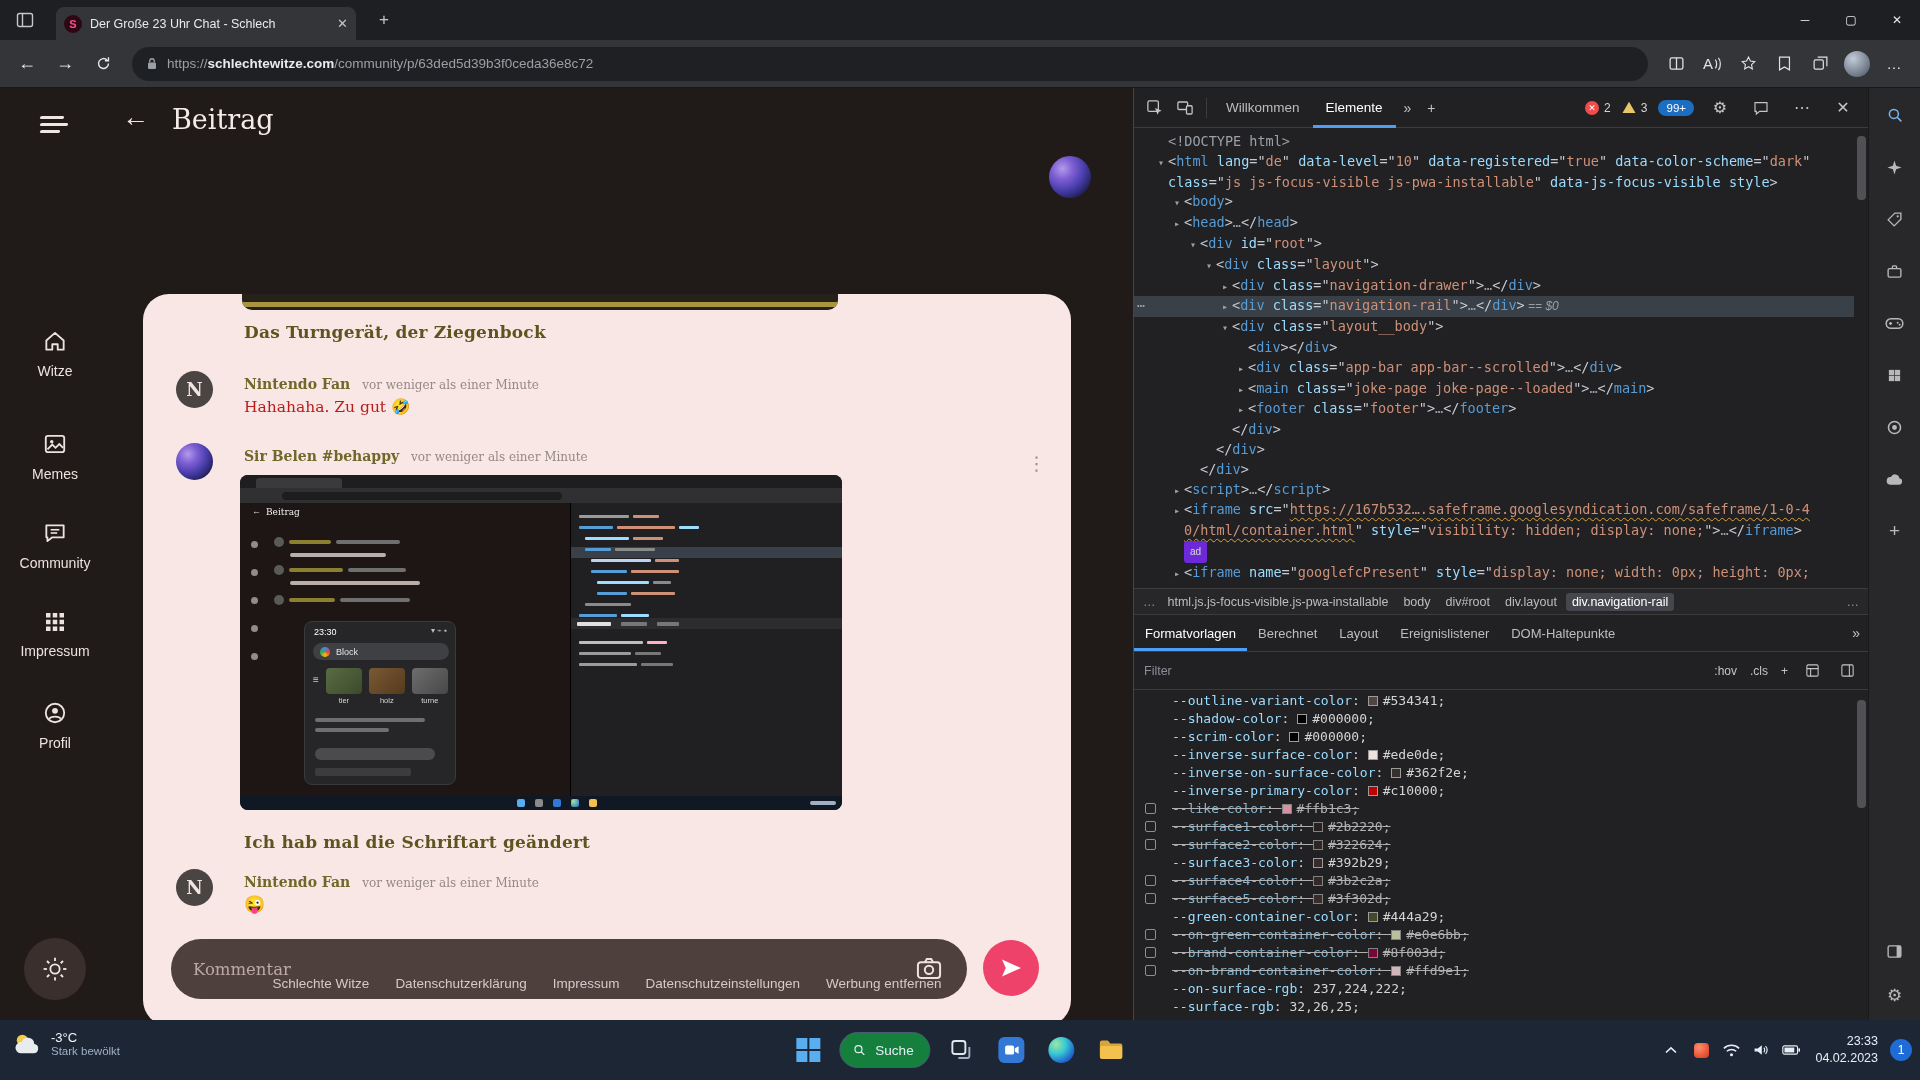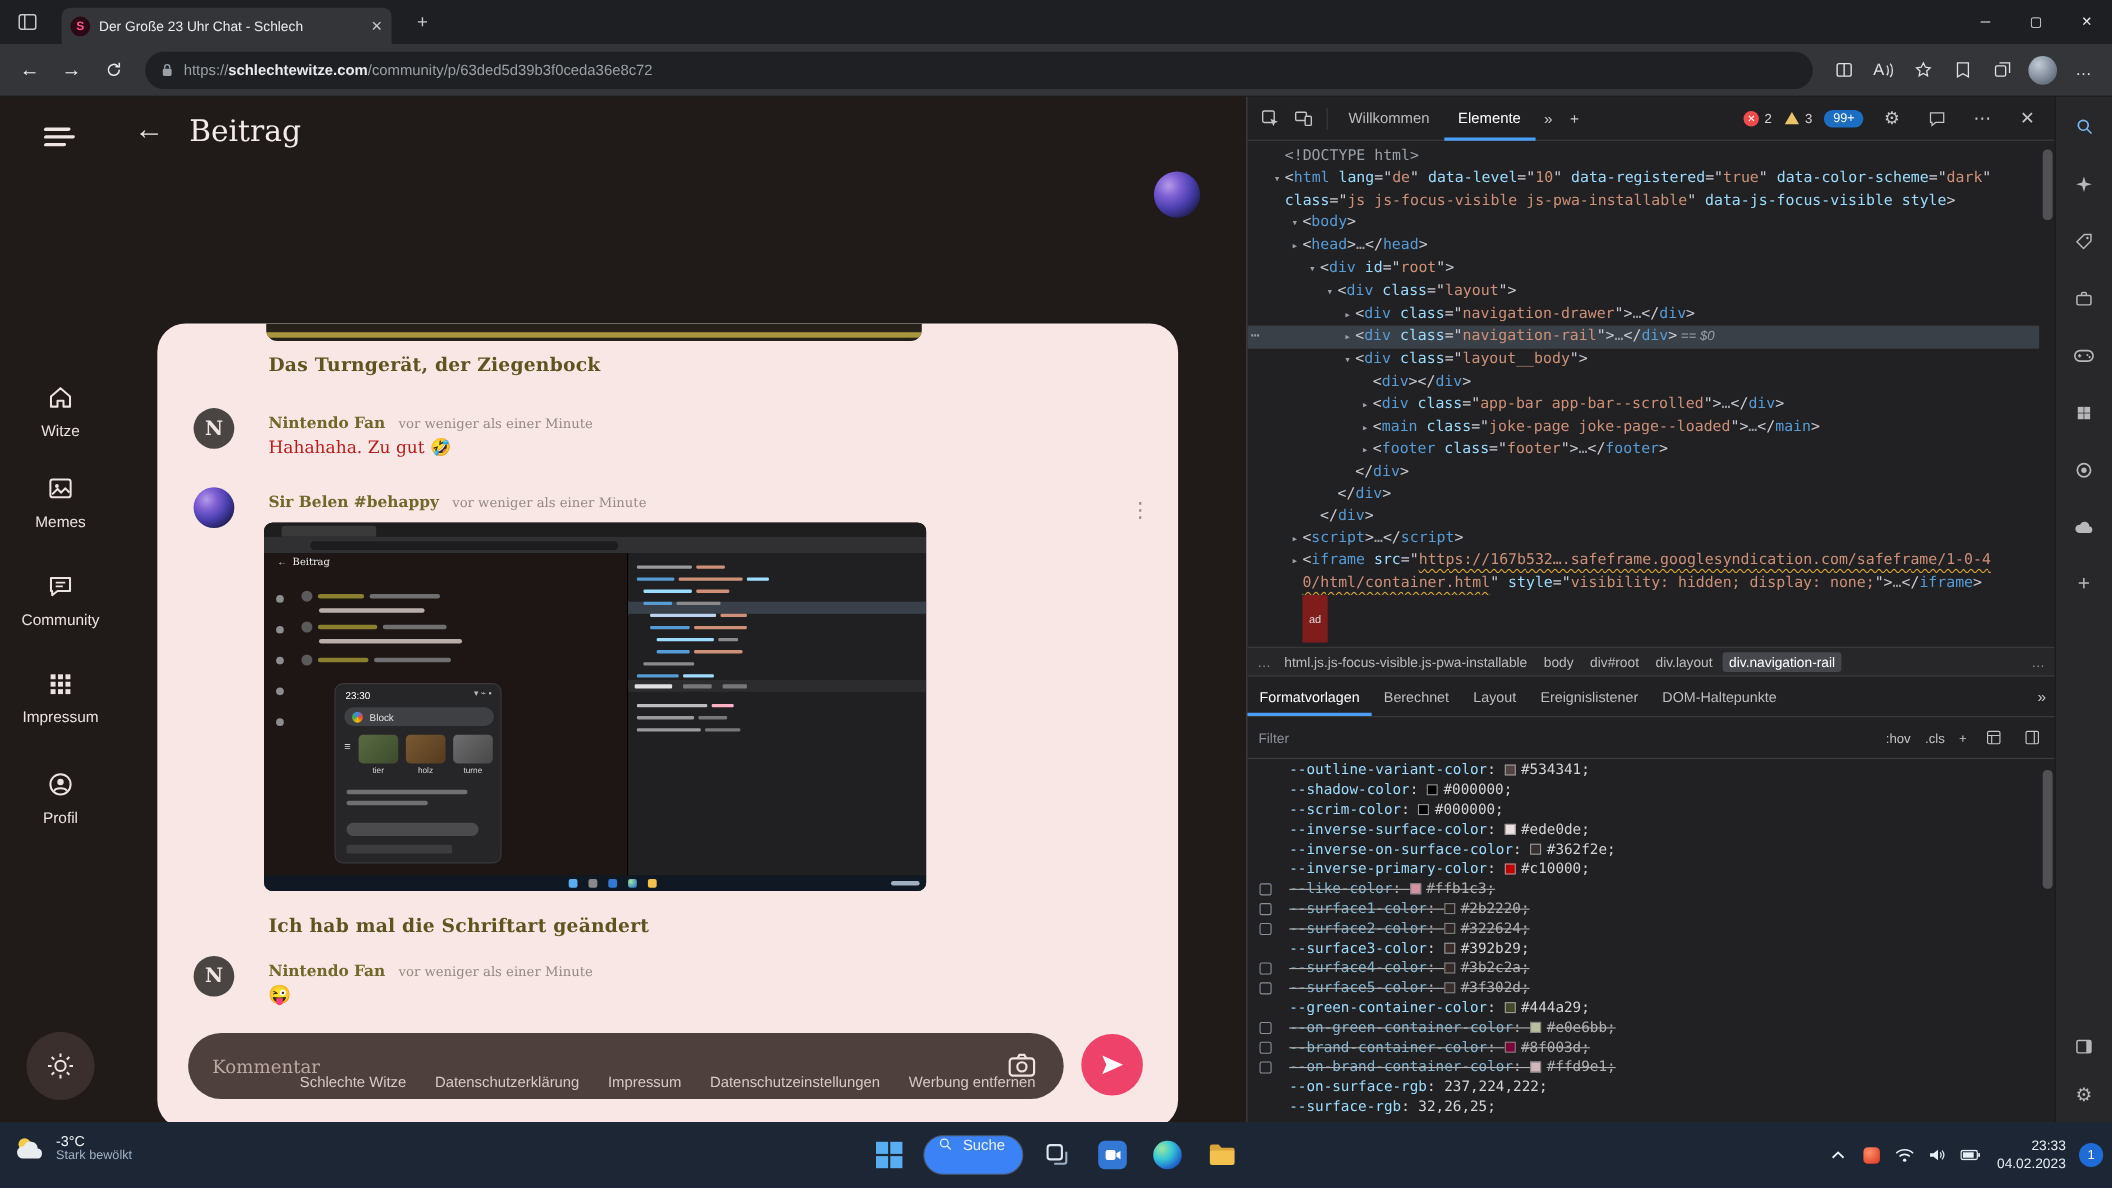--- a/index.html
+++ b/index.html
@@ -107,21 +107,21 @@
   .issues-pill { background:#1b6ec2; border-radius:9px; padding:2px 8px; font-size:11.5px; color:#fff; }
   .dt-tree { position:absolute; left:0; top:44px; right:14px; height:452px; font-family:"DejaVu Sans Mono",monospace; font-size:13.5px; line-height:19.8px; overflow:hidden; white-space:nowrap; }
   .tree-line { position:relative; }
   .tree-line.selected { background:#3a4048; }
   .gutter-dots { position:absolute; left:3px; color:#9aa0a6; }
   .arrow { display:inline-block; width:14px; color:#9aa0a6; font-size:10px; text-align:center; }
   .tk-doc{color:#9aa0a6} .tk-pun{color:#c8ccd2} .tk-tag{color:#569cd6} .tk-an{color:#9cdcfe}
   .tk-av{color:#ce9178} .tk-dim{color:#9aa0a6} .tk-sp{color:#c8ccd2}
   .tk-flag{color:#9aa0a6; font-style:italic; font-family:"Liberation Sans",sans-serif; font-size:12px;}
   .tk-wv{color:#ce9178; text-decoration:underline; text-decoration-style:wavy; text-decoration-color:#d7a43d; text-decoration-thickness:1px; text-underline-offset:3px;}
-  .ad-badge { display:inline-block; background:#7f1d1d; color:#dcdcdc; font-family:"Liberation Sans",sans-serif; font-size:10px; padding:16px 6px; border-radius:3px; line-height:14px; vertical-align:middle; }
+  .ad-badge { display:inline-block; background:#6d28d9; color:#dcdcdc; font-family:"Liberation Sans",sans-serif; font-size:10px; padding:4px 6px; border-radius:3px; line-height:14px; vertical-align:middle; }
   .dt-scrollbar { position:absolute; width:9px; border-radius:4px; background:#515155; }
   .dt-breadcrumb { position:absolute; left:0; top:500px; right:0; height:27px; background:#27272a; border-top:1px solid #3c3c3c; border-bottom:1px solid #3c3c3c; display:flex; align-items:center; padding:0 6px; gap:3px; font-size:12.5px; color:#bdbdbd; white-space:nowrap; overflow:hidden; }
   .bc-item { padding:2px 6px; border-radius:3px; }
   .bc-item.selected { background:#45474d; color:#fff; }
   .bc-overflow { color:#8a8f98; padding:0 3px; }
   .dt-styletabs { position:absolute; left:0; top:527px; right:0; height:36px; display:flex; align-items:center; font-size:13px; color:#bdbdbd; }
   .st-tab { padding:0 11px; height:36px; display:flex; align-items:center; white-space:nowrap; }
   .st-tab.active { color:#fff; box-shadow:inset 0 -3px 0 #4d9ef6; }
   .dt-filter { position:absolute; left:0; top:563px; right:0; height:39px; display:flex; align-items:center; padding:0 10px; border-top:1px solid #3c3c3c; border-bottom:1px solid #3c3c3c; gap:13px; }
   .filter-input { flex:1; background:transparent; border:none; outline:none; color:#d4d4d4; font-size:12.5px; min-width:0; }
@@ -139,21 +139,21 @@
   .rail-bottom { margin-top:auto; display:flex; flex-direction:column; align-items:center; gap:22px; }
   .rail-ic { width:22px; height:22px; display:flex; align-items:center; justify-content:center; font-size:17px; }
 
   
   .taskbar { position:absolute; left:0; top:1020px; width:1920px; height:60px; background:#1d2635; }
   .tb-weather { position:absolute; left:12px; top:10px; display:flex; align-items:center; gap:9px; }
   .temp { font-size:13px; color:#f2f5f8; } .cond { font-size:11.5px; color:#9fb0c2; }
   .tb-center { position:absolute; left:50%; top:0; height:60px; transform:translateX(-50%); display:flex; align-items:center; gap:12px; }
   .start-grid { display:grid; grid-template-columns:11px 11px; grid-gap:2px; }
   .start-grid i { width:11px; height:11px; background:#58aef0; }
-  .search-pill { height:36px; background:#3b82f6; border:1px solid #4a5a70; border-radius:18px; display:flex; gap:9px; padding:0 16px 0 12px; color:#e8eef5; font-size:13.5px; }
+  .search-pill { height:36px; background:#15803d; border:1px solid #4a5a70; border-radius:18px; display:flex; align-items:center; gap:9px; padding:0 16px 0 12px; color:#e8eef5; font-size:13.5px; }
   .task-app { width:38px; height:38px; display:flex; align-items:center; justify-content:center; }
   .edge-ball { width:26px; height:26px; border-radius:50%; background:radial-gradient(circle at 30% 28%, #9ee6a0, #35c7d6 38%, #2266cc 72%, #123a8c); }
   .chat-sq { width:26px; height:26px; border-radius:6px; background:#3478d6; display:flex; align-items:center; justify-content:center; }
   .tb-tray { position:absolute; right:6px; top:0; height:60px; display:flex; align-items:center; gap:6px; color:#e8eef5; }
   .tray-ic { width:24px; height:24px; display:flex; align-items:center; justify-content:center; }
   .clock-block { text-align:right; font-size:12.5px; line-height:1.4; color:#e8eef5; margin:0 6px; }
   .notif-badge { width:22px; height:22px; border-radius:50%; background:#1f6cd6; color:#fff; font-size:12px; display:flex; align-items:center; justify-content:center; margin-right:2px; }
 </style>
 </head>
 <body>
@@ -231,21 +231,21 @@
   <div class="webpage">
     <span class="site-logo">
         <i></i>
         <i></i>
         <i></i>
       </span>
     <span class="page-back">←</span>
     <span class="page-title">Beitrag</span>
     <span class="page-avatar"></span>
 
-    <div class="nav-item" style="top:260px">
+    <div class="nav-item" style="top:240px">
       <span>
           <svg width="26" height="26" viewBox="0 0 24 24">
             <path d="M4 11.5 12 4.5l8 7V20h-5.5v-5h-5v5H4z" fill="none" stroke="currentColor" stroke-width="1.7" stroke-linejoin="round"></path>
           </svg>
         </span>
       <span class="lbl">Witze</span>
     </div>
     <div class="nav-item" style="top:343px">
       <span>
           <svg width="26" height="26" viewBox="0 0 24 24">

